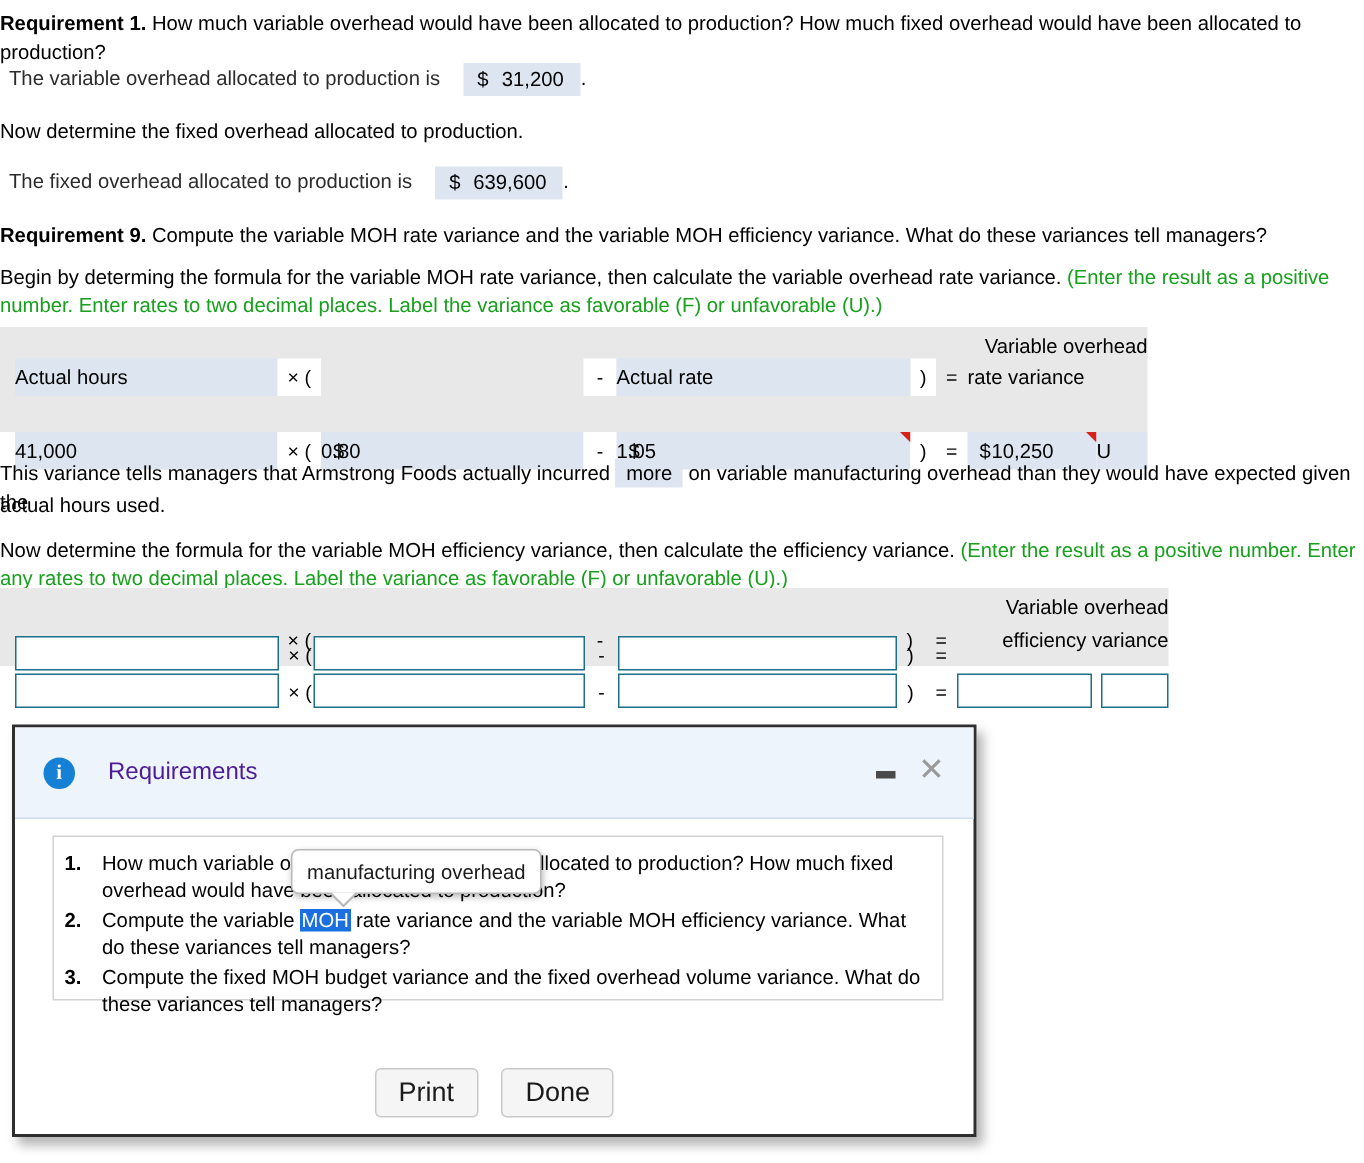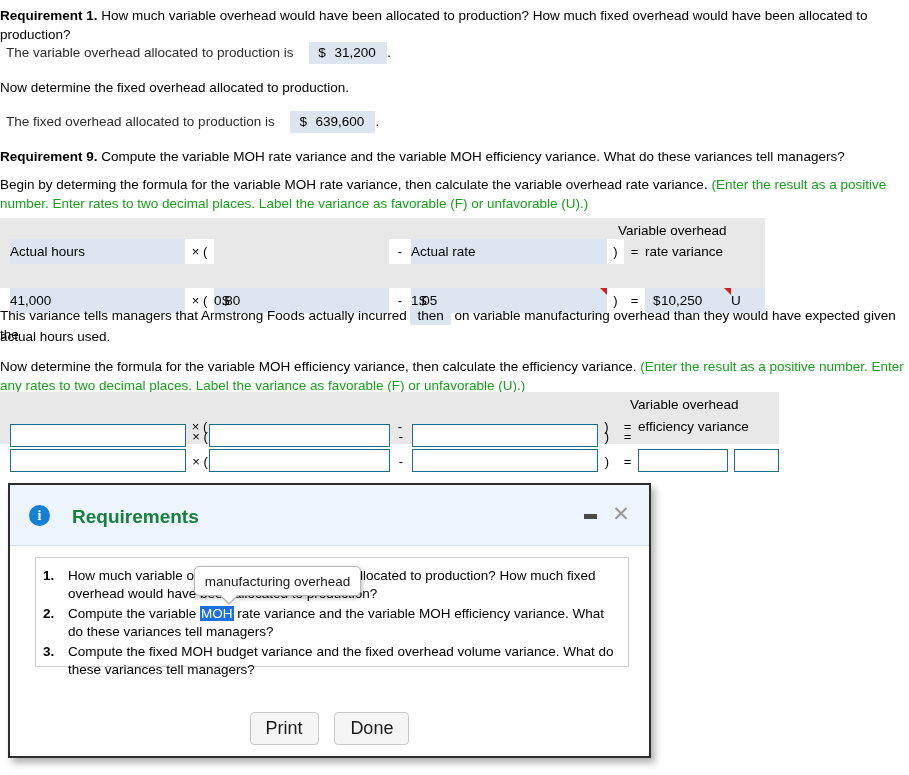--- a/index.html
+++ b/index.html
@@ -68,21 +68,21 @@
   .ibox {
     position: absolute;
     height: 23px;
     border: 1px solid #1c6e8c;
     background: #ffffff;
   }
   .hdr-label {
     position: absolute;
     height: 19px;
     line-height: 19px;
-    text-align: left;
+    text-align: right;
     white-space: nowrap;
   }
 
   
   .dialog {
     position: absolute;
     left: 8px; top: 483px;
     width: 643px; height: 275px;
     background: #ffffff;
     border: 2px solid #2e2e2e;
@@ -97,21 +97,21 @@
   .info-icon {
     position: absolute; left: 19px; top: 20px;
     width: 21px; height: 21px; border-radius: 50%;
     background: #1580d4;
     color: #ffffff; font-weight: bold; font-size: 14px;
     font-family: "Liberation Serif", serif;
     text-align: center; line-height: 21px;
   }
   .dlg-title {
     position: absolute; left: 62px; top: 21px;
-    font-size: 19px; color: #15803d; font-weight: bold;
+    font-size: 16px; color: #4c1d95;
   }
   .min-btn {
     position: absolute; right: 52px; top: 29px;
     width: 13px; height: 5px; background: #4a4a4a;
   }
   .close-btn {
     position: absolute; right: 17px; top: 18px;
     width: 22px; height: 22px; color: #9a9a9a;
     font-size: 21px; line-height: 22px; text-align: center;
     font-family: "Liberation Sans", sans-serif; font-weight: 300;
@@ -257,21 +257,21 @@
         <span class="dollar">$</span>
         <span style="padding-left:16px;">10,250</span>
         <span class="flag"></span>
       </div>
       <div class="cellbox" style="left:731px; width:34px;">U</div>
     </div>
   </div>
 
   <div class="para" style="left:0px; top:306px; width:909px;">
     <span>This variance tells managers that Armstrong Foods actually incurred</span>
-    <span class="inline-hl">then</span>
+    <span class="inline-hl">more</span>
     <span>on variable manufacturing overhead than they would have expected given the</span>
   </div>
   <div class="para" style="left:0px; top:327px;text-align:right;">actual hours used.</div>
 
   <div class="para" style="left:0px; top:357px; width:909px;">
     <span>Now determine the formula for the variable MOH efficiency variance, then calculate the efficiency variance.</span>
     <span class="green">(Enter the result as a positive number. Enter any rates to two decimal places. Label the variance as favorable (F) or unfavorable (U).)</span>
   </div>
 
   <div class="wtable" style="left:0px; top:392px; width:779px; height:52px;">

